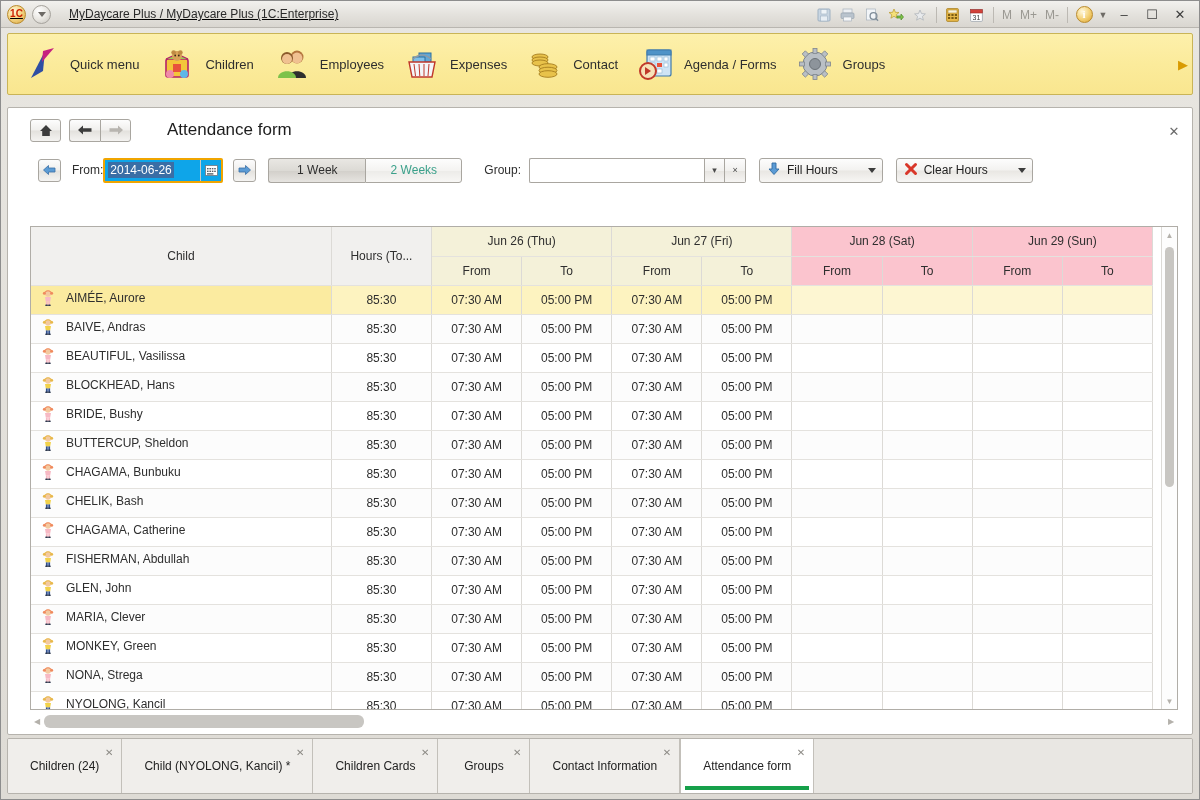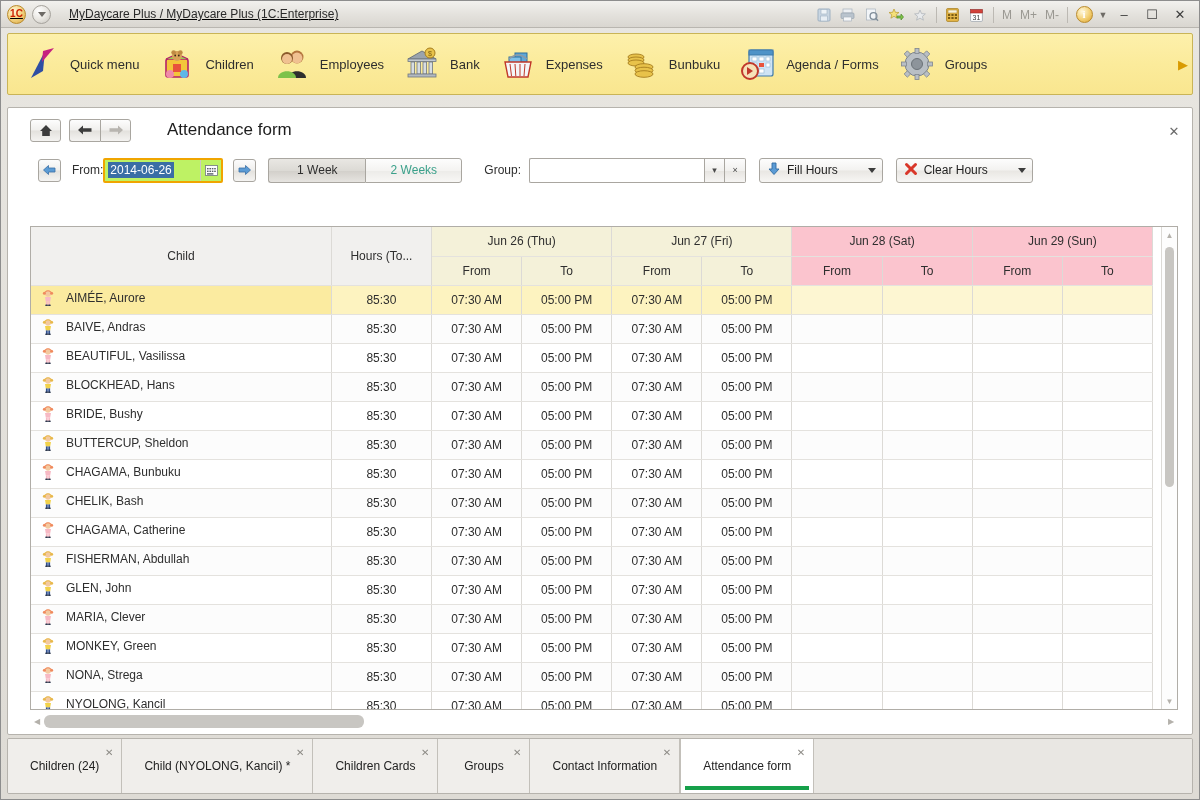--- a/index.html
+++ b/index.html
@@ -121,21 +121,21 @@
   .arrowbtn {
     width: 23px; height: 23px;
     background: linear-gradient(180deg, #fcfcfc 0%, #f0efed 48%, #e4e2de 52%, #f5f4f2 100%);
     border: 1px solid #a9a6a0; border-radius: 3px;
     display: flex; align-items: center; justify-content: center;
   }
   .cb-label { font-size: 12px; color: #2e2e2e; margin: 0 0 0 11px; }
   .datefield {
     width: 120px; height: 25px;
     border: 2px solid #f0a500; border-radius: 2px;
-    background: #bef264;
+    background: #0ea5e9;
     display: flex; align-items: center;
     padding: 0 0 0 3px;
     margin-right: 10px;
   }
   .datesel {
     background: #3a6ea5; color: #ffffff;
     font-size: 12px; padding: 1px 2px; white-space: nowrap;
   }
   .date-sep { flex: 1; }
   .datebtn {
@@ -381,38 +381,20 @@
           <path d="M15 33 C15 24 33 24 33 33 Z" fill="#2e2e2e"></path>
           <circle cx="24" cy="13" r="5.4" fill="#f0c191"></circle>
           <circle cx="14" cy="13" r="6" fill="#8b5a2b"></circle>
           <circle cx="14" cy="14" r="5" fill="#f0c191"></circle>
           <path d="M5 33 C5 24 23 24 23 33 Z" fill="#7dc24a"></path>
         </svg>
       </div>
       <div class="nav-lbl">Employees</div>
     </div>
 
-    <div class="nav-item">
-      <div class="nav-ico">
-        <svg width="38" height="38" viewBox="0 0 38 38">
-          <path d="M5 14 L19 6 L33 14 Z" fill="#9aa3ad" stroke="#6f777f" stroke-width="1"></path>
-          <rect x="5" y="14" width="28" height="2.5" fill="#c3cad1" stroke="#6f777f" stroke-width="0.8"></rect>
-          <g fill="#d7dde2" stroke="#6f777f" stroke-width="0.8">
-            <rect x="8" y="17" width="3.6" height="12"></rect>
-              <rect x="14" y="17" width="3.6" height="12"></rect>
-            <rect x="20" y="17" width="3.6" height="12"></rect>
-              <rect x="26" y="17" width="3.6" height="12"></rect>
-          </g>
-          <rect x="5" y="29" width="28" height="3" fill="#b3bac1" stroke="#6f777f" stroke-width="0.8"></rect>
-          <circle cx="27" cy="8" r="5" fill="#e8c24a" stroke="#a67d1e" stroke-width="1"></circle>
-          <text x="27" y="11" font-size="7" text-anchor="middle" fill="#7a5c12" font-family="Liberation Sans, sans-serif">$</text>
-        </svg>
-      </div>
-      <div class="nav-lbl">Bank</div>
-    </div>
 
     <div class="nav-item">
       <div class="nav-ico">
         <svg width="38" height="38" viewBox="0 0 38 38">
           <rect x="16" y="8" width="12" height="9" fill="#5fa8d8" stroke="#2d6f9e" stroke-width="1"></rect>
           <rect x="10" y="12" width="12" height="8" fill="#7fc0e8" stroke="#2d6f9e" stroke-width="1"></rect>
           <path d="M6 17 L32 17 L29 32 L9 32 Z" fill="#f4f6f8" stroke="#c0392b" stroke-width="1.4"></path>
           <g stroke="#c0392b" stroke-width="1">
               <line x1="11" y1="19" x2="12.5" y2="31"></line>
               <line x1="16" y1="19" x2="16.8" y2="31"></line>
@@ -431,21 +413,21 @@
           <g fill="#e8c24a" stroke="#a67d1e" stroke-width="0.9">
             <ellipse cx="14" cy="12" rx="8" ry="3"></ellipse>
               <ellipse cx="14" cy="15" rx="8" ry="3"></ellipse>
               <ellipse cx="14" cy="18" rx="8" ry="3"></ellipse>
             <ellipse cx="22" cy="22" rx="9" ry="3.3"></ellipse>
               <ellipse cx="22" cy="25.5" rx="9" ry="3.3"></ellipse>
               <ellipse cx="22" cy="29" rx="9" ry="3.3"></ellipse>
           </g>
         </svg>
       </div>
-      <div class="nav-lbl">Bunbuku</div>
+      <div class="nav-lbl">Contact</div>
     </div>
 
     <div class="nav-item">
       <div class="nav-ico">
         <svg width="38" height="38" viewBox="0 0 38 38">
           <rect x="10" y="5" width="24" height="26" rx="2" fill="#cfe4f5" stroke="#3f7aab" stroke-width="1.2"></rect>
           <rect x="10" y="5" width="24" height="5" fill="#4f93c8" stroke="#3f7aab" stroke-width="1"></rect>
           <g fill="#ffffff" stroke="#8fb6d4" stroke-width="0.6">
             <rect x="13" y="12" width="5" height="4"></rect>
               <rect x="20" y="12" width="5" height="4"></rect>

